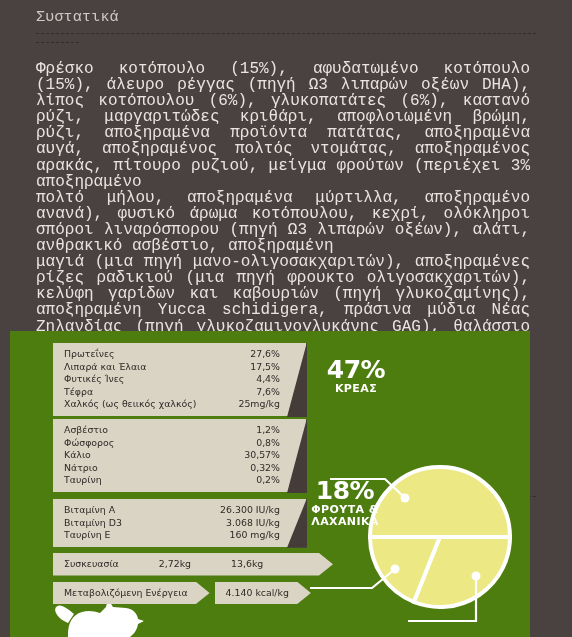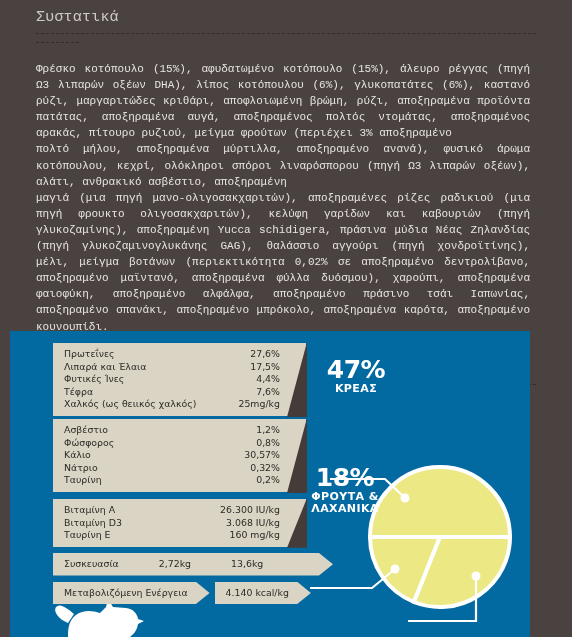--- a/index.html
+++ b/index.html
@@ -37,36 +37,36 @@
   .rule-short {
     border-top: 1px dashed #332c2a;
     height: 0;
     width: 43px;
     margin-top: 8px;
   }
 
   
   .ingredients {
     color: #e9e4e1;
-    font-size: 11px;
+    font-size: 16px;
     line-height: 16.1px;
     text-align: justify;
     padding-top: 18px;
     padding-right: 6px;
   }
   .ingredients p { margin: 0; }
 
   
   .info-panel {
     position: absolute;
     left: 10px;
     top: 331px;
     width: 520px;
     height: 306px;
-    background: #0369a1;
+    background: #4d7c0f;
     overflow: hidden;
   }
 
   
   .ribbon-group {
     position: absolute;
     left: 43px;
     width: 253px;
   }
   .ribbon {
@@ -159,21 +159,21 @@
     letter-spacing: .4px;
   }
   .pct-note {
     font-size: 9.4px;
     line-height: 12px;
     font-weight: normal;
     letter-spacing: 0;
   }
 
   #lbl-meat { left: 298px; top: 26px; width: 96px; }
-  #lbl-fruit { left: 280px; top: 134px; width: 110px; }
+  #lbl-fruit { left: 280px; top: 147px; width: 110px; }
   #lbl-other { left: 300px; top: 200px; width: 170px; }
 </style>
 </head>
 <body>
 
 <div class="section">
   <div class="sec-title">Συστατικά</div>
   <div class="rule-long"></div>
   <div class="rule-short"></div>
 

